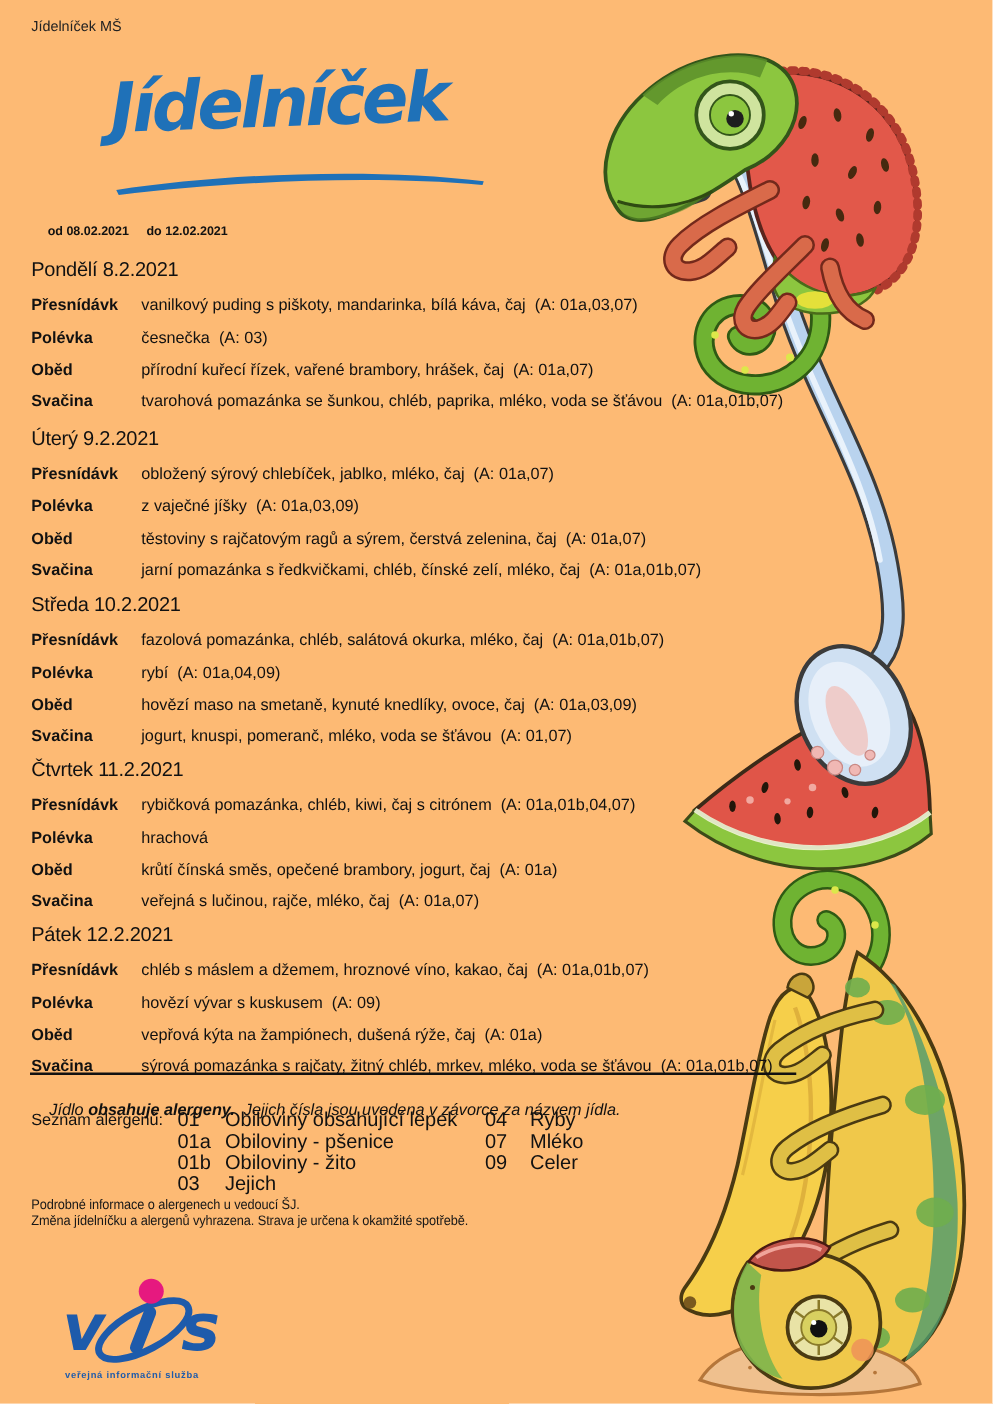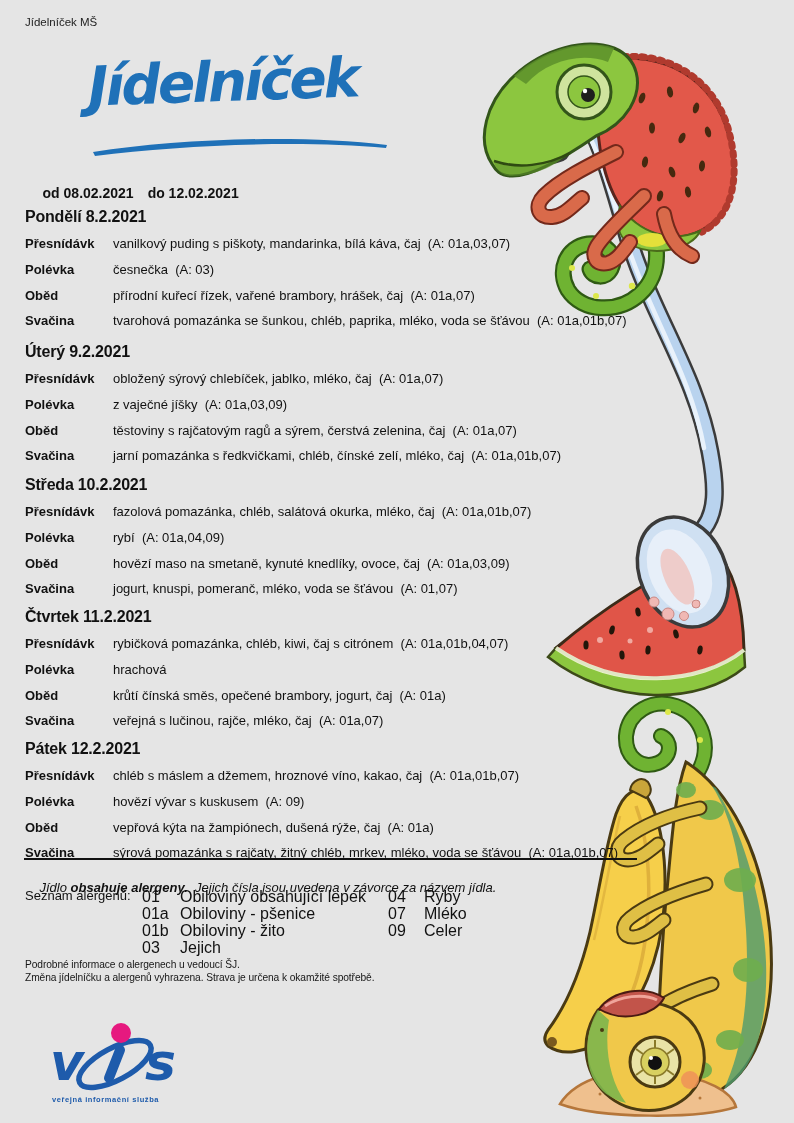--- a/index.html
+++ b/index.html
@@ -1,26 +1,26 @@
 <!DOCTYPE html>
 <html lang="cs"><head>
 <meta charset="utf-8">
 <style>
   html,body{margin:0;padding:0;background:#fff;}
-  .page{position:relative;width:794px;height:1123px;background:#e5e5e5;overflow:hidden;
+  .page{position:relative;width:794px;height:1123px;background:#fdba74;overflow:hidden;
         font-family:"Liberation Sans","DejaVu Sans",sans-serif;color:#111;}
   .abs{position:absolute;}
   .header-small{left:25px;top:16px;font-size:11.5px;color:#222;z-index:2;}
   .logo{left:88px;top:50px;font-family:"DejaVu Sans",sans-serif;font-style:italic;font-weight:bold;
         font-size:55px;letter-spacing:-3px;transform:rotate(-2deg);z-index:2;}
   .logo-swoosh{left:90px;top:136px;z-index:2;}
-  .daterange{left:27px;top:169px;font-size:14px;font-weight:bold;z-index:2;white-space:pre;}
+  .daterange{left:27px;top:169px;font-size:10px;font-weight:bold;z-index:2;white-space:pre;}
   .daterange .dr-to{margin-left:14px;}
   .day{left:25px;width:628px;height:128px;z-index:2;}
-  .day-title{position:absolute;left:0;top:0;font-size:16px;font-weight:bold;letter-spacing:-0.2px;white-space:pre;}
+  .day-title{position:absolute;left:0;top:0;font-size:16px;font-weight:normal;letter-spacing:-0.2px;white-space:pre;}
   .mrow{position:absolute;left:0;width:628px;font-size:13px;}
   .mrow .lbl{position:absolute;left:0;top:0;font-weight:bold;white-space:pre;}
   .mrow .txt{position:absolute;left:88px;top:0;white-space:pre;}
   .r1{top:28px}.r2{top:54px}.r3{top:80px}.r4{top:105px}
   .divider{left:24px;top:858px;width:613px;height:1.6px;background:#111;z-index:2;}
   .alg-intro{left:25px;top:865px;font-size:13px;z-index:2;white-space:pre;font-style:italic;}
   .alg-intro .b{font-weight:bold;}
   .alg-label{left:25px;top:888px;font-size:13px;z-index:2;white-space:pre;}
   .alg-row{font-size:16px;z-index:2;white-space:pre;}
   .notes{left:25px;font-size:11px;z-index:2;transform:scaleX(.93);transform-origin:left top;

